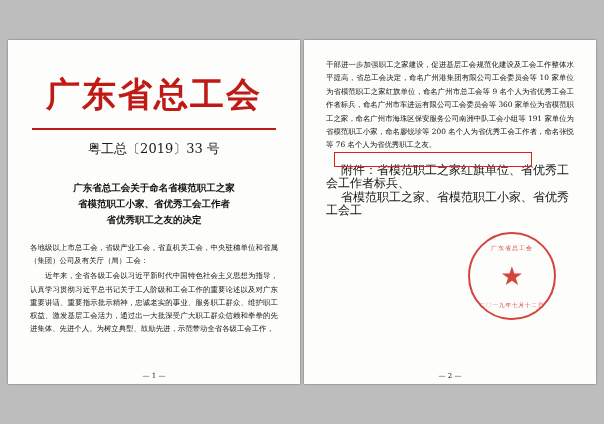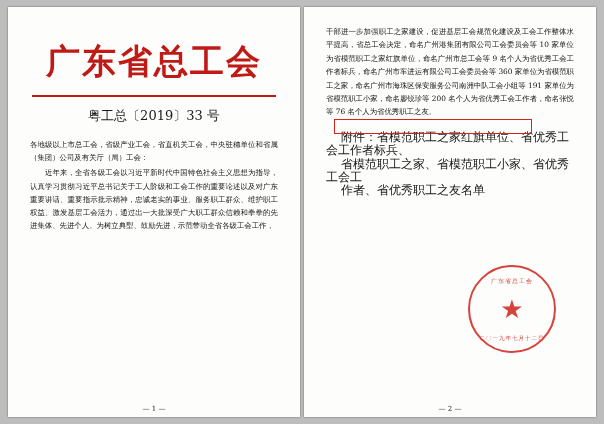--- a/index.html
+++ b/index.html
@@ -27,21 +27,21 @@
     height: 424px;
     display: flex;
     justify-content: center;
     align-items: center;
     gap: 4px;
   }
 
   .page {
     position: relative;
     width: 292px;
-    height: 410px;
+    height: 344px;
     background: #fdfdfb;
     box-shadow: 0 0 2px rgba(0,0,0,0.45);
     box-sizing: border-box;
     overflow: hidden;
   }
 
   .page-inner {
     position: absolute;
     left: 22px;
     right: 22px;
@@ -194,20 +194,25 @@
 <div class="viewer">
   <div class="pages">
 
     <div class="page">
       <div class="page-inner">
 
         <div class="doc-title">广东省总工会</div>
         <div class="red-rule"></div>
         <div class="doc-number">粤工总〔2019〕33 号</div>
 
+        <div class="doc-heading">
+          <div>广东省总工会关于命名省模范职工之家</div>
+          <div>省模范职工小家、省优秀工会工作者</div>
+          <div>省优秀职工之友的决定</div>
+        </div>
 
         <div class="body-text">
           <p class="noindent">各地级以上市总工会，省级产业工会，省直机关工会，中央驻穗单位和省属（集团）公司及有关厅（局）工会：</p>
           <p>近年来，全省各级工会以习近平新时代中国特色社会主义思想为指导，认真学习贯彻习近平总书记关于工人阶级和工会工作的重要论述以及对广东重要讲话、重要指示批示精神，忠诚老实的事业、服务职工群众、维护职工权益、激发基层工会活力，通过出一大批深受广大职工群众信赖和拳拳的先进集体、先进个人。为树立典型、鼓励先进，示范带动全省各级工会工作，</p>
         </div>
 
       </div>
       <div class="page-num">— 1 —</div>
     </div>
 
@@ -216,21 +221,20 @@
 
         <div class="p2-text">
           <p>干部进一步加强职工之家建设，促进基层工会规范化建设及工会工作整体水平提高，省总工会决定，命名广州港集团有限公司工会委员会等 10 家单位为省模范职工之家红旗单位，命名广州市总工会等 9 名个人为省优秀工会工作者标兵，命名广州市车进运有限公司工会委员会等 360 家单位为省模范职工之家，命名广州市海珠区保安服务公司南洲中队工会小组等 191 家单位为省模范职工小家，命名廖锐珍等 200 名个人为省优秀工会工作者，命名张悦等 76 名个人为省优秀职工之友。</p>
         </div>
 
         <div class="highlight-box"></div>
 
         <div class="attach">
           <p class="first">附件：省模范职工之家红旗单位、省优秀工会工作者标兵、</p>
           <p class="sub">省模范职工之家、省模范职工小家、省优秀工会工</p>
-          <p class="sub">作者、省优秀职工之友名单</p>
         </div>
 
         <div class="seal">
           <div class="seal-top">广东省总工会</div>
           <div class="star">★</div>
           <div class="seal-bottom">二〇一九年七月十二日</div>
         </div>
 
       </div>
       <div class="page-num">— 2 —</div>

